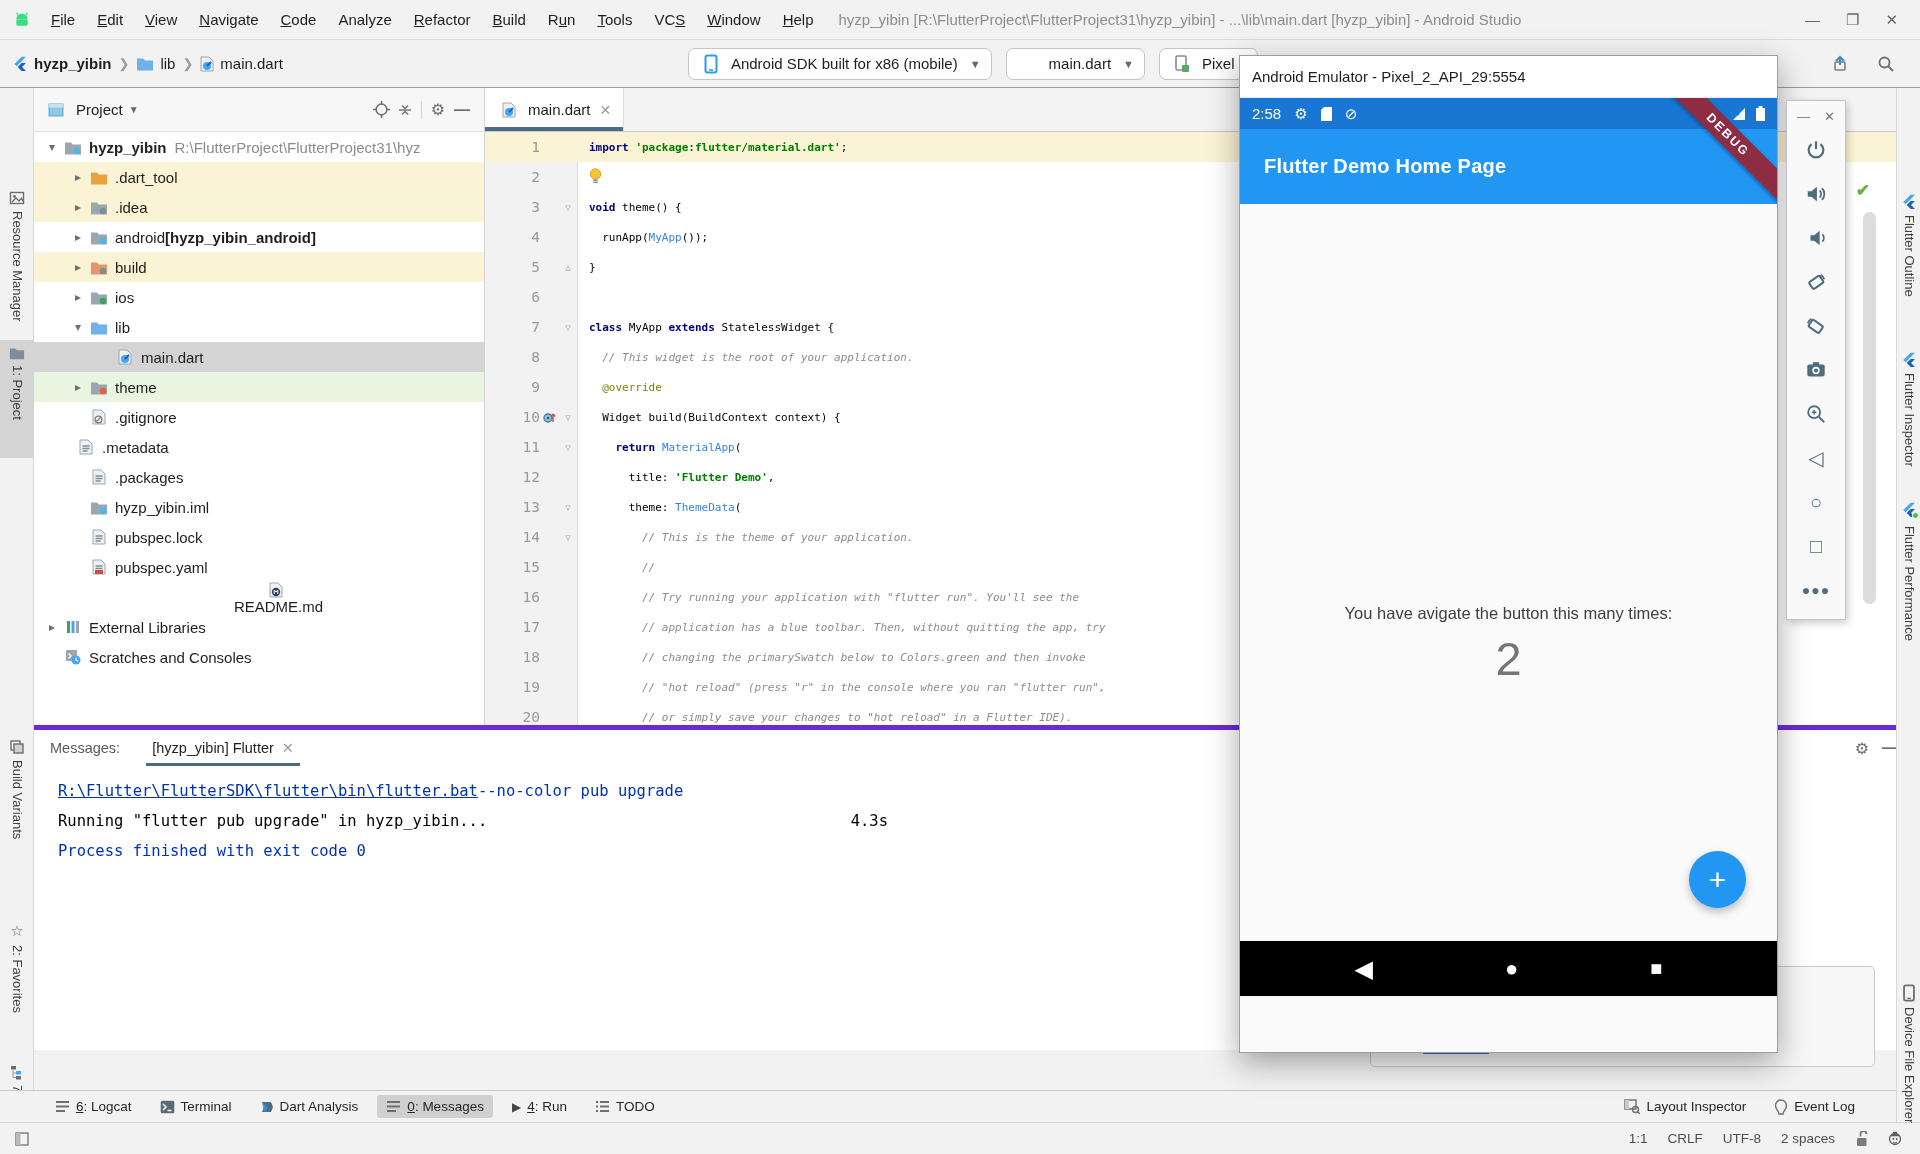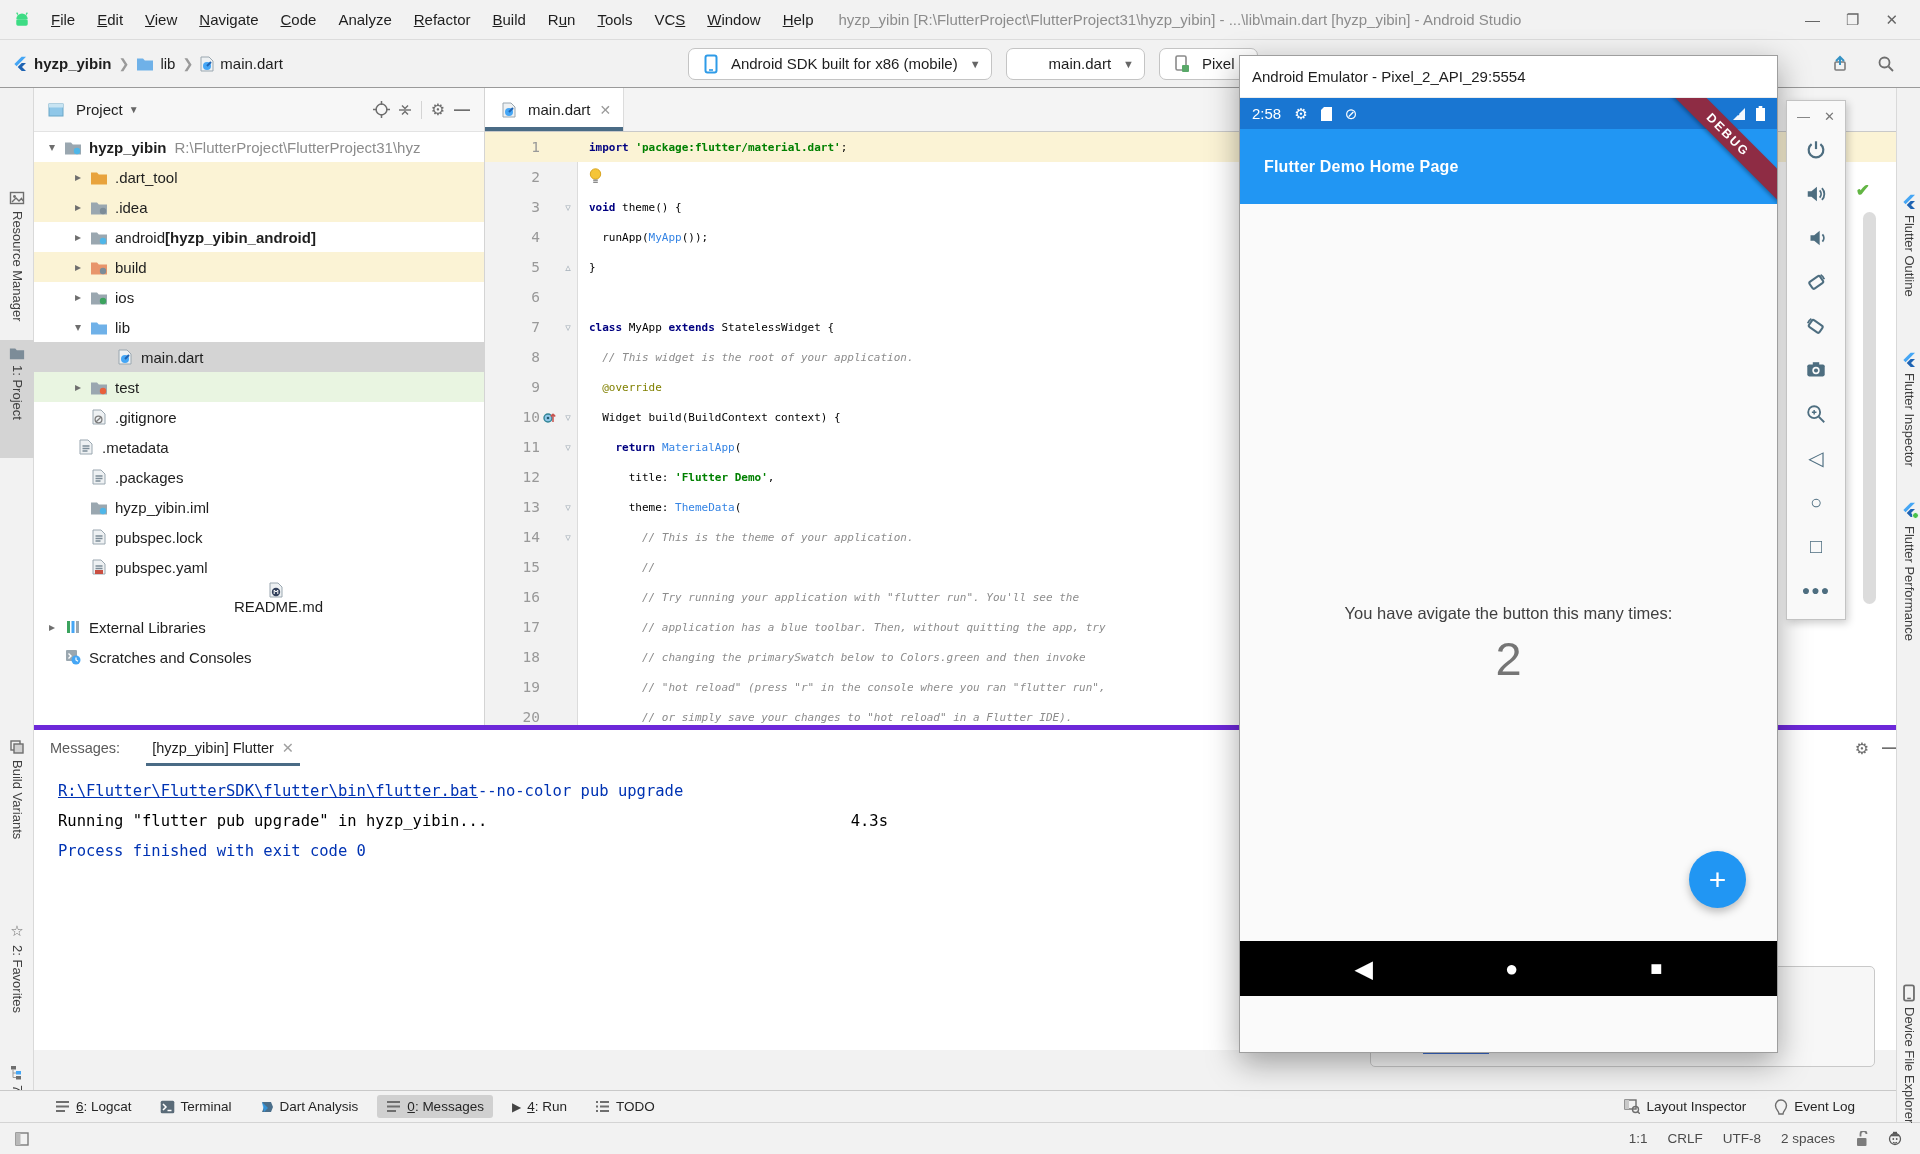--- a/index.html
+++ b/index.html
@@ -94,21 +94,21 @@
   #sb-right { margin-left:auto; display:flex; align-items:center; gap:20px; margin-right:18px; }
 
   
   #emu { position:absolute; left:1239px; top:55px; width:539px; height:998px; z-index:60; border:1px solid #9e9e9e; box-shadow:0 10px 30px rgba(0,0,0,.35); background:#fff; }
   #emu-titlebar { height:42px; background:#fff; display:flex; align-items:center; padding:0 12px; font-size:15px; color:#1e1e1e; border-bottom:1px solid #ececec; }
   #phone { position:absolute; left:0; top:42px; width:537px; height:954px; background:#fafafa; overflow:hidden; }
   #p-status { position:absolute; left:0; top:0; width:537px; height:31px; background:#1976d2; display:flex; align-items:center; color:#fff; padding:0 12px; gap:13px; }
   #p-status .time { font-size:15px; }
   #p-status .right { margin-left:auto; display:flex; gap:8px; align-items:center; }
   #p-appbar { position:absolute; left:0; top:31px; width:537px; height:75px; background:#2196f3; display:flex; align-items:center; padding:0 24px; }
-  #p-appbar .title { color:#fff; font-size:16px; font-weight:bold; letter-spacing:.2px; }
+  #p-appbar .title { color:#fff; font-size:20px; font-weight:bold; letter-spacing:.2px; }
   #debug-wrap { position:absolute; right:0; top:0; width:120px; height:120px; overflow:hidden; pointer-events:none; }
   #debug-ribbon { position:absolute; top:26px; right:-36px; width:170px; transform:rotate(45deg); background:#8e2c44; color:#fff; text-align:center; font-size:12.5px; font-weight:bold; letter-spacing:2px; padding:4px 0; box-shadow:0 2px 4px rgba(0,0,0,.3); }
   #p-body { position:absolute; left:0; top:106px; width:537px; height:737px; background:#fafafa; }
   #p-center { position:absolute; left:0; top:400px; width:537px; text-align:center; }
   #p-push-text { font-size:16.5px; color:#404040; }
   #p-counter { font-size:47px; color:#757575; font-weight:300; margin-top:8px; font-family:"Liberation Sans",sans-serif; }
   #fab { position:absolute; right:31px; bottom:33px; width:57px; height:57px; border-radius:50%; background:#2196f3; color:#fff; display:flex; align-items:center; justify-content:center; font-size:30px; font-weight:300; box-shadow:0 4px 8px rgba(0,0,0,.25); }
   #p-nav { position:absolute; left:0; top:843px; width:537px; height:55px; background:#000; display:flex; align-items:center; justify-content:center; gap:132px; color:#fff; }
   #p-nav .nav-back { font-size:24px; }
   #p-nav .nav-home { font-size:22px; }
@@ -386,21 +386,21 @@
         <span class="tlabel" style="">main.dart</span>
       </div>
       <div class="tree-row bg-green" style="padding-left: 34px;">
         <span class="chev">▸</span>
         <span class="ticon">
           <svg width="18" height="15" viewBox="0 0 18 15">
             <path d="M1 2.5h6l1.8 2H17v10H1z" fill="#9aa7b0"></path>
             <circle cx="13" cy="11" r="3.2" fill="#e8603c"></circle>
           </svg>
         </span>
-        <span class="tlabel" style="">test</span>
+        <span class="tlabel" style="">theme</span>
       </div>
       <div class="tree-row" style="padding-left: 34px;">
         <span class="chev"></span>
         <span class="ticon">
           <svg width="14" height="16" viewBox="0 0 14 16">
             <path d="M1 1h8l4 4v10H1z" fill="#eef1f3" stroke="#9aa7b0"></path>
             <circle cx="6.5" cy="10.5" r="3.4" fill="none" stroke="#7c7c7c" stroke-width="1.3"></circle>
             <path d="M4.2 12.8 8.8 8.2" stroke="#7c7c7c" stroke-width="1.3"></path>
           </svg>
         </span>

